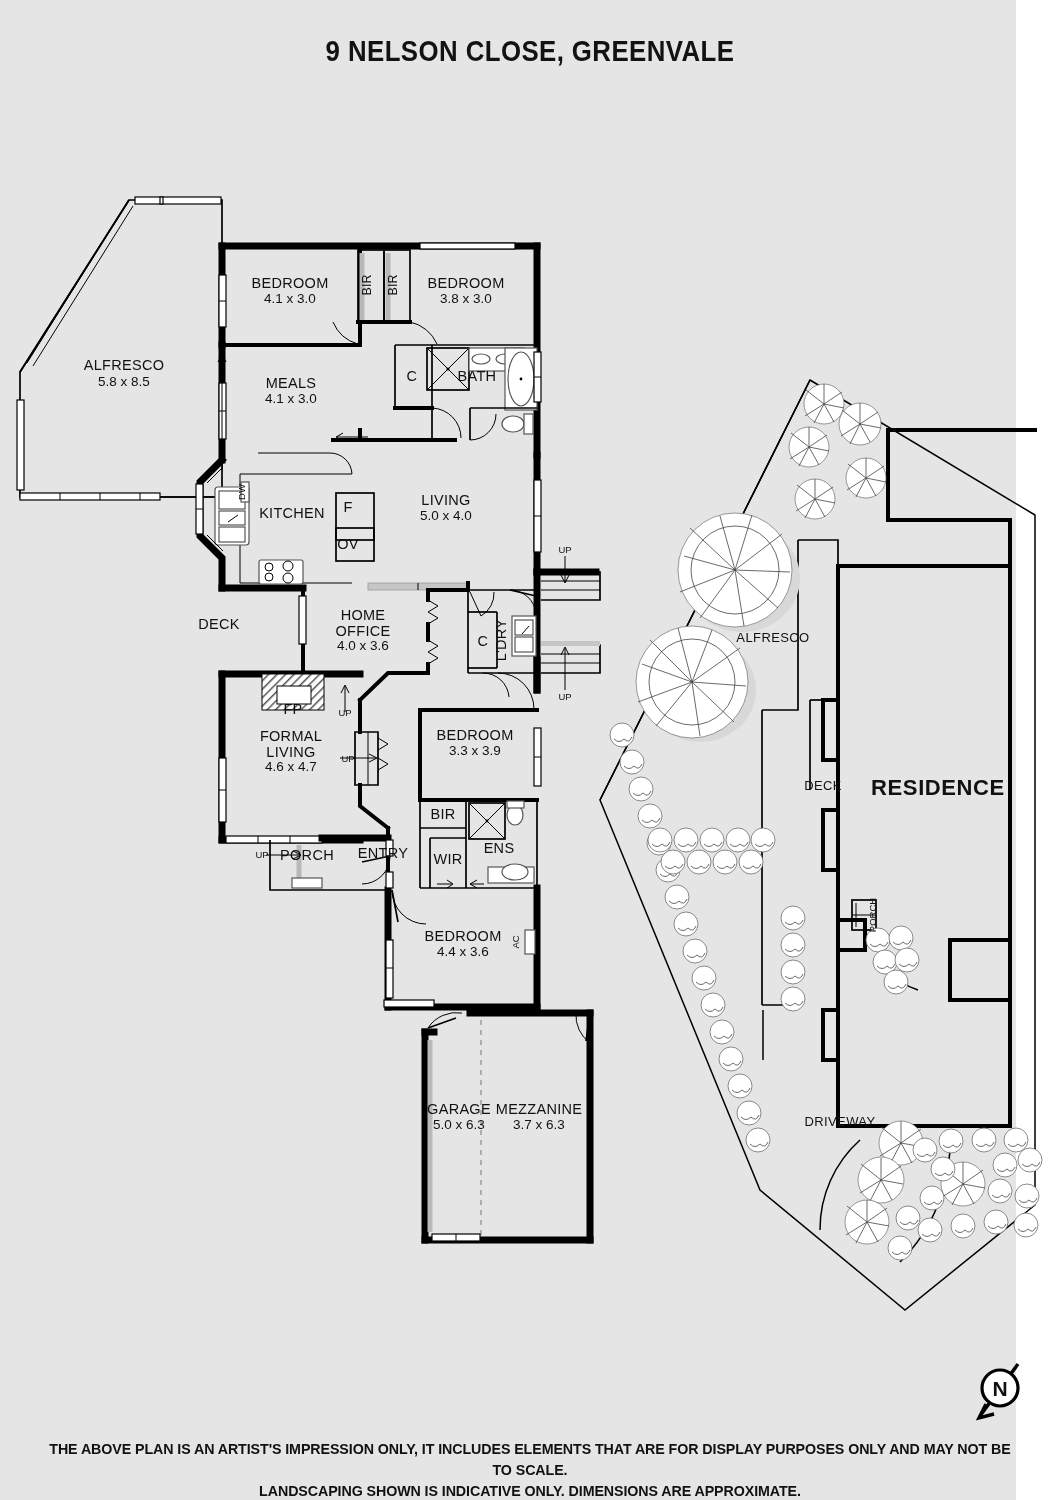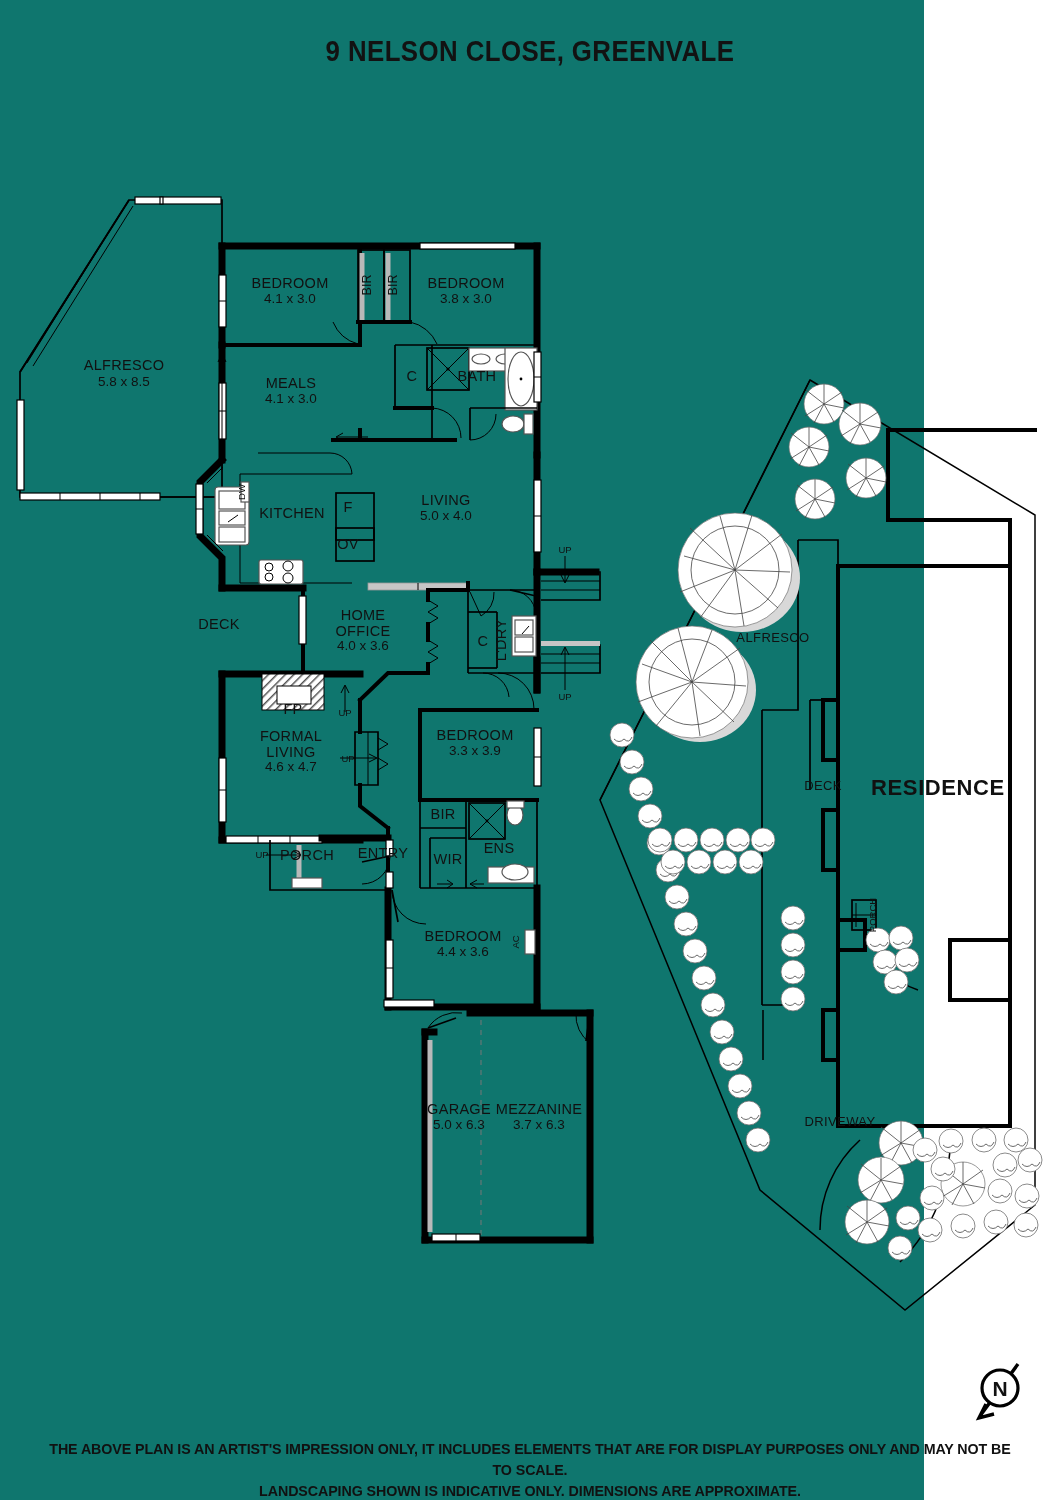--- a/index.html
+++ b/index.html
@@ -2,21 +2,21 @@
 <html><head>
 <meta charset="utf-8">
 <style>
   * { box-sizing: border-box; margin:0; padding:0; }
   html,body {
     width:1060px; height:1500px;
     background:#ffffff;
     font-family:"Liberation Sans", sans-serif;
     overflow:hidden;
   }
-  #page { position:relative; width:924px; height:1500px; background:#0f766e;text-decoration:underline; }
+  #page { position:relative; width:1016px; height:1500px; background:#e5e5e5;text-decoration:underline; }
 
   
   .title {
     position:absolute; left:0; top:34px; width:1060px;
     text-align:center;
     font-size:30px; font-weight:700; letter-spacing:0.5px;
     color:#121212;
     font-family:"Liberation Sans Narrow","Liberation Sans",sans-serif;
     transform:scaleX(0.86); transform-origin:center top;
   }

